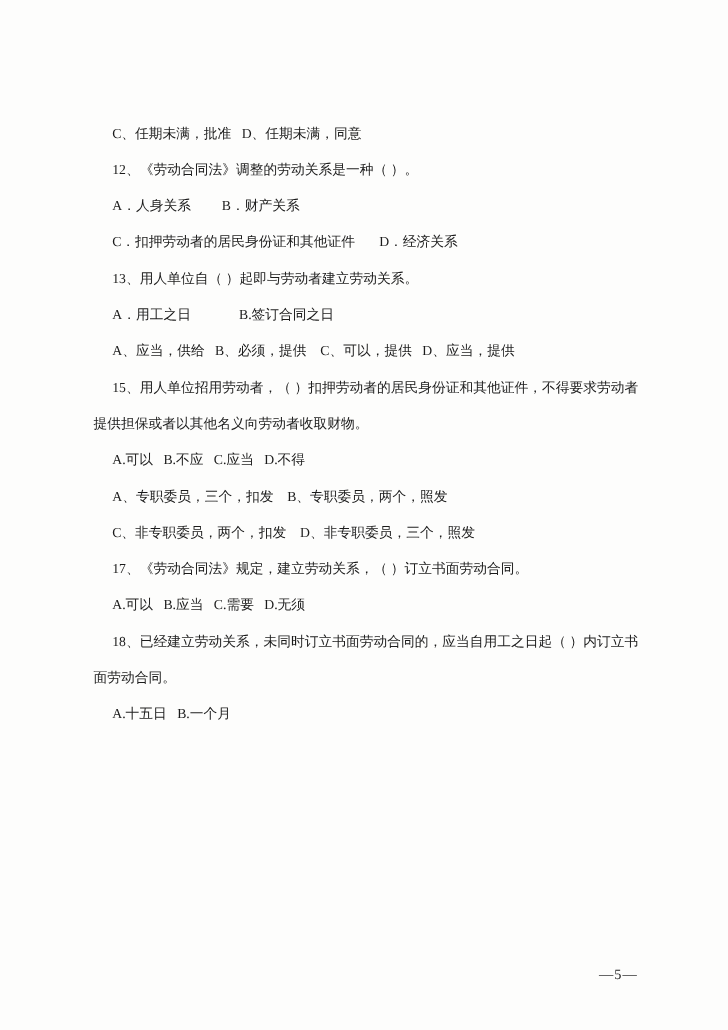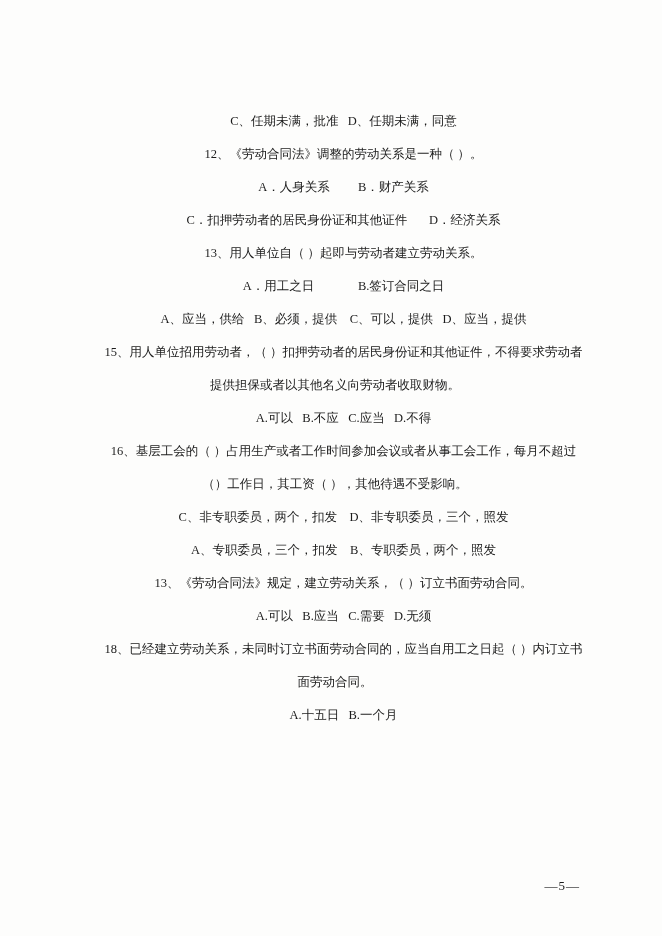--- a/index.html
+++ b/index.html
@@ -23,21 +23,20 @@
     left: 85px;
     width: 500px;
   }
   .line {
     margin: 0;
     font-size: 12.5px;
     line-height: 33px;
     white-space: pre-wrap;
     text-indent: 17px;
     word-break: break-all;
-    text-align: center;
   }
   .page-number {
     position: absolute;
     top: 876px;
     right: 82px;
     font-size: 13px;
     line-height: 20px;
     letter-spacing: 1px;
     color: #1b1b1b;
   }
@@ -49,22 +48,21 @@
   <div class="content">
     <p class="line">C、任期未满，批准   D、任期未满，同意</p>
     <p class="line">12、《劳动合同法》调整的劳动关系是一种（ ）。</p>
     <p class="line">A．人身关系         B．财产关系</p>
     <p class="line">C．扣押劳动者的居民身份证和其他证件       D．经济关系</p>
     <p class="line">13、用人单位自（ ）起即与劳动者建立劳动关系。</p>
     <p class="line">A．用工之日              B.签订合同之日</p>
     <p class="line">A、应当，供给   B、必须，提供    C、可以，提供   D、应当，提供</p>
     <p class="line">15、用人单位招用劳动者，（ ）扣押劳动者的居民身份证和其他证件，不得要求劳动者提供担保或者以其他名义向劳动者收取财物。</p>
     <p class="line">A.可以   B.不应   C.应当   D.不得</p>
-    <p class="line">16、基层工会的（ ）占用生产或者工作时间参加会议或者从事工会工作，每月不超过（）工作日，其工资（ ），其他待遇不受影响。</p>
+    <p class="line">A、专职委员，三个，扣发    B、专职委员，两个，照发</p>
     <p class="line">C、非专职委员，两个，扣发    D、非专职委员，三个，照发</p>
-    <p class="line">A、专职委员，三个，扣发    B、专职委员，两个，照发</p>
-    <p class="line">13、《劳动合同法》规定，建立劳动关系，（ ）订立书面劳动合同。</p>
+    <p class="line">17、《劳动合同法》规定，建立劳动关系，（ ）订立书面劳动合同。</p>
     <p class="line">A.可以   B.应当   C.需要   D.无须</p>
     <p class="line">18、已经建立劳动关系，未同时订立书面劳动合同的，应当自用工之日起（ ）内订立书面劳动合同。</p>
     <p class="line">A.十五日   B.一个月</p>
   </div>
   <div class="page-number">—5—</div>
 </div>
 
 </body></html>

